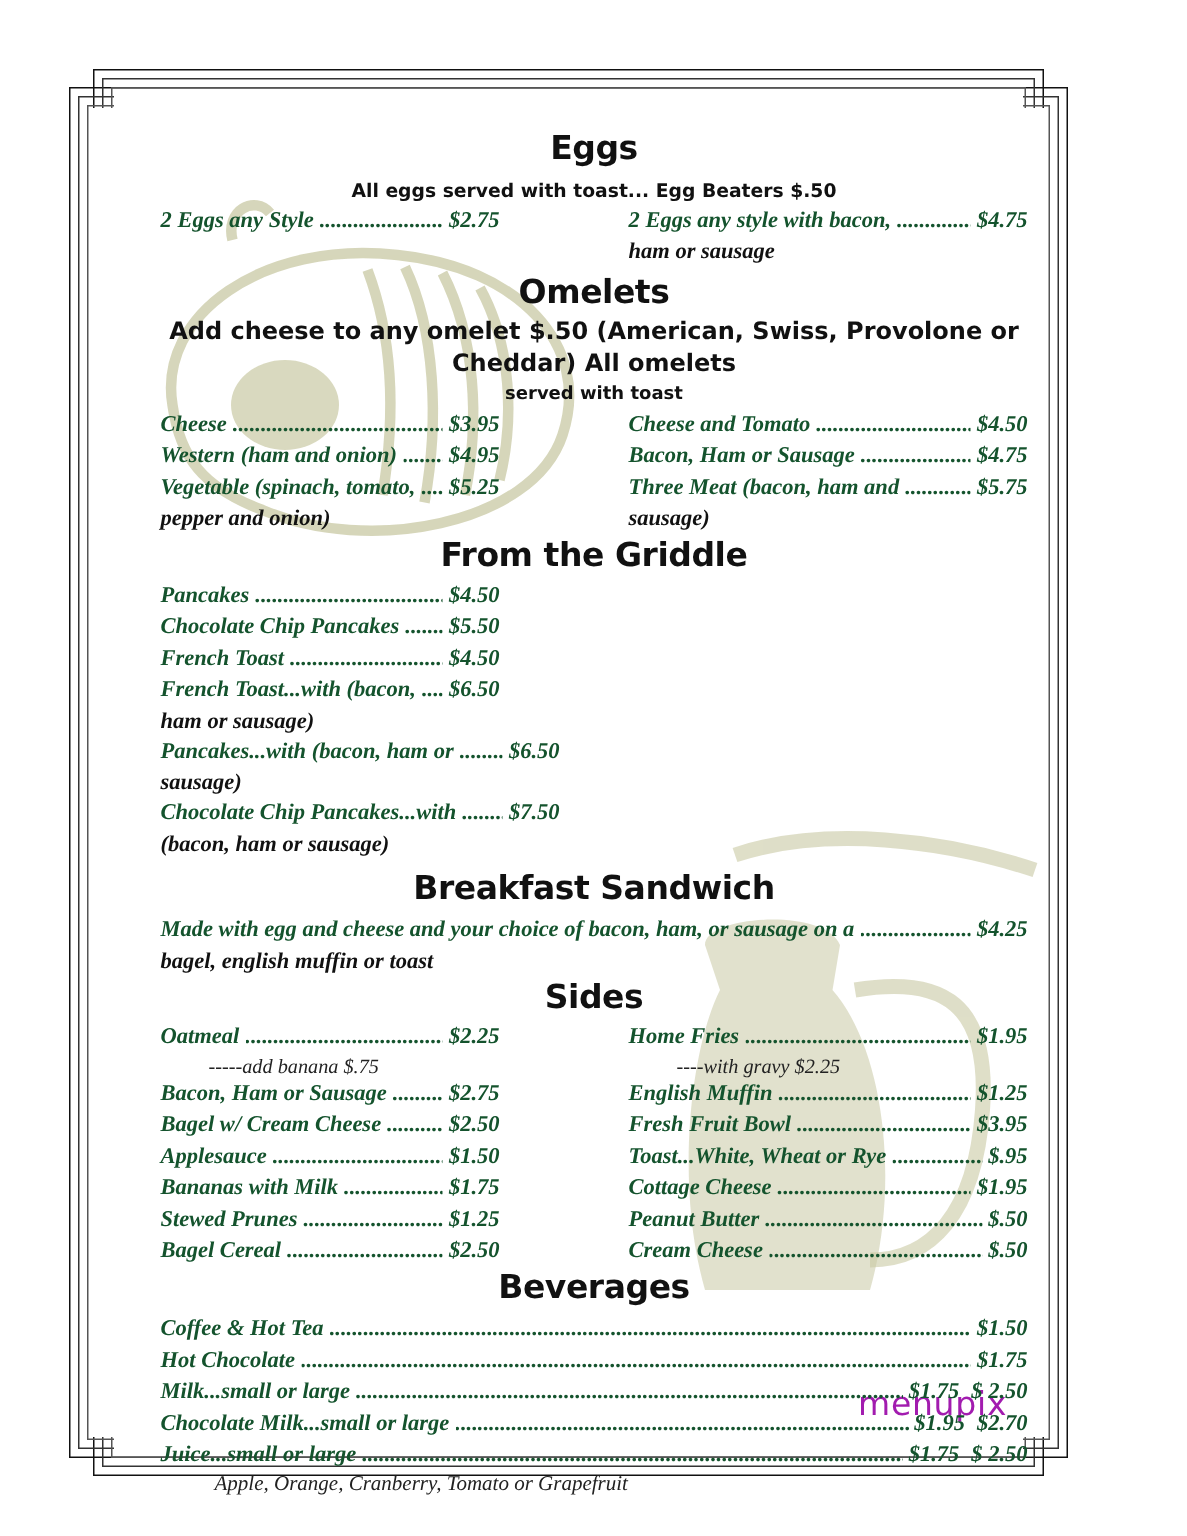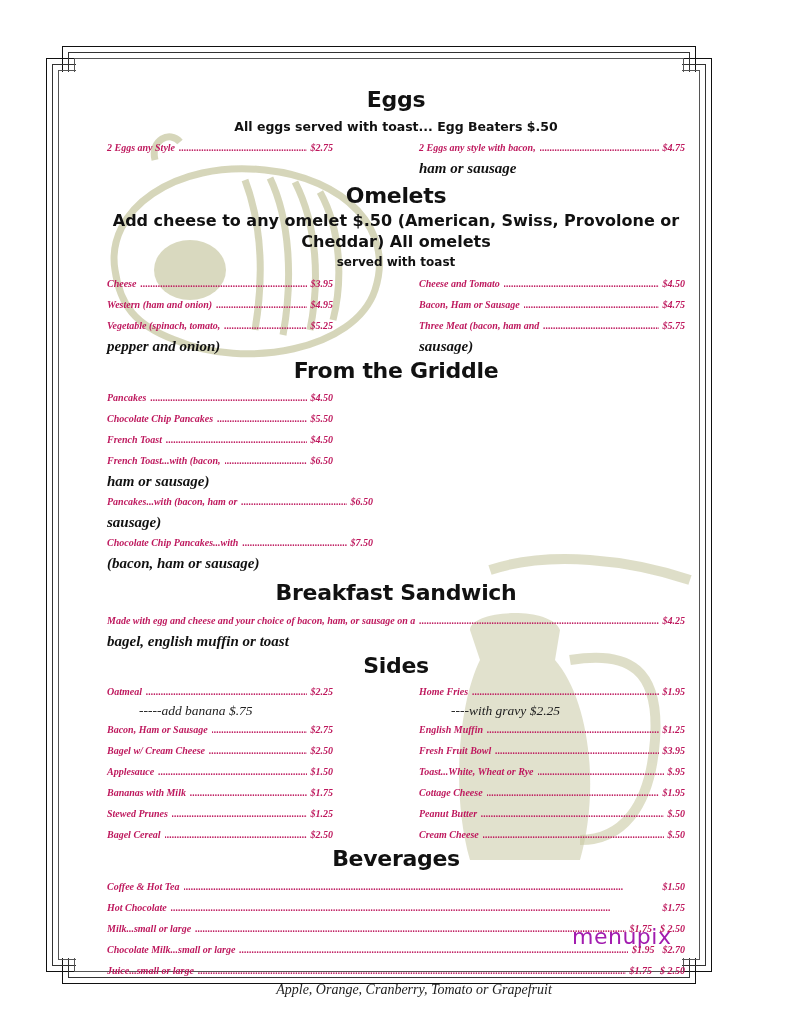--- a/index.html
+++ b/index.html
@@ -22,21 +22,21 @@
     .sec-note {
       font-family: "DejaVu Sans", sans-serif; font-weight: bold;
       font-size: 12.5px; text-align: center; line-height: 21px; color: #111;
     }
     .cols { display: flex; justify-content: space-between; }
     .col { width: 226px; }
     .col.right { width: 266px; }
 
     .item {
       font-family: "Liberation Serif", serif; font-style: italic; font-weight: bold;
-      font-size: 10px; line-height: 21px; color: #be185d;
+      font-size: 15px; line-height: 21px; color: #14532d;
       display: flex; align-items: baseline; white-space: nowrap;
     }
     .item .name { flex: 0 0 auto; }
     .item .dots { flex: 1 1 auto; overflow: hidden; margin: 0 4px; font-weight: bold; letter-spacing: 0px; }
     .item .dots::before { content: "................................................................................................................................................................................"; }
     .item .price { flex: 0 0 auto; }
     .item-cont {
       font-family: "Liberation Serif", serif; font-style: italic; font-weight: bold;
       font-size: 15px; line-height: 20px; color: #111;
     }
@@ -314,17 +314,17 @@
           <span class="dots"></span>
           <span class="price">$1.95</span>
           <span class="price2">$2.70</span>
         </div>
       <div class="item">
           <span class="name">Juice...small or large</span>
           <span class="dots"></span>
           <span class="price">$1.75</span>
           <span class="price2">$ 2.50</span>
         </div>
-      <div class="sub-note" style="padding-left:36px;font-size:14px;text-align:center;">Apple, Orange, Cranberry, Tomato or Grapefruit</div>
+      <div class="sub-note" style="padding-left:36px;font-size:14px;">Apple, Orange, Cranberry, Tomato or Grapefruit</div>
     </div>
   </section>
 
 </div>
 
 </body></html>

